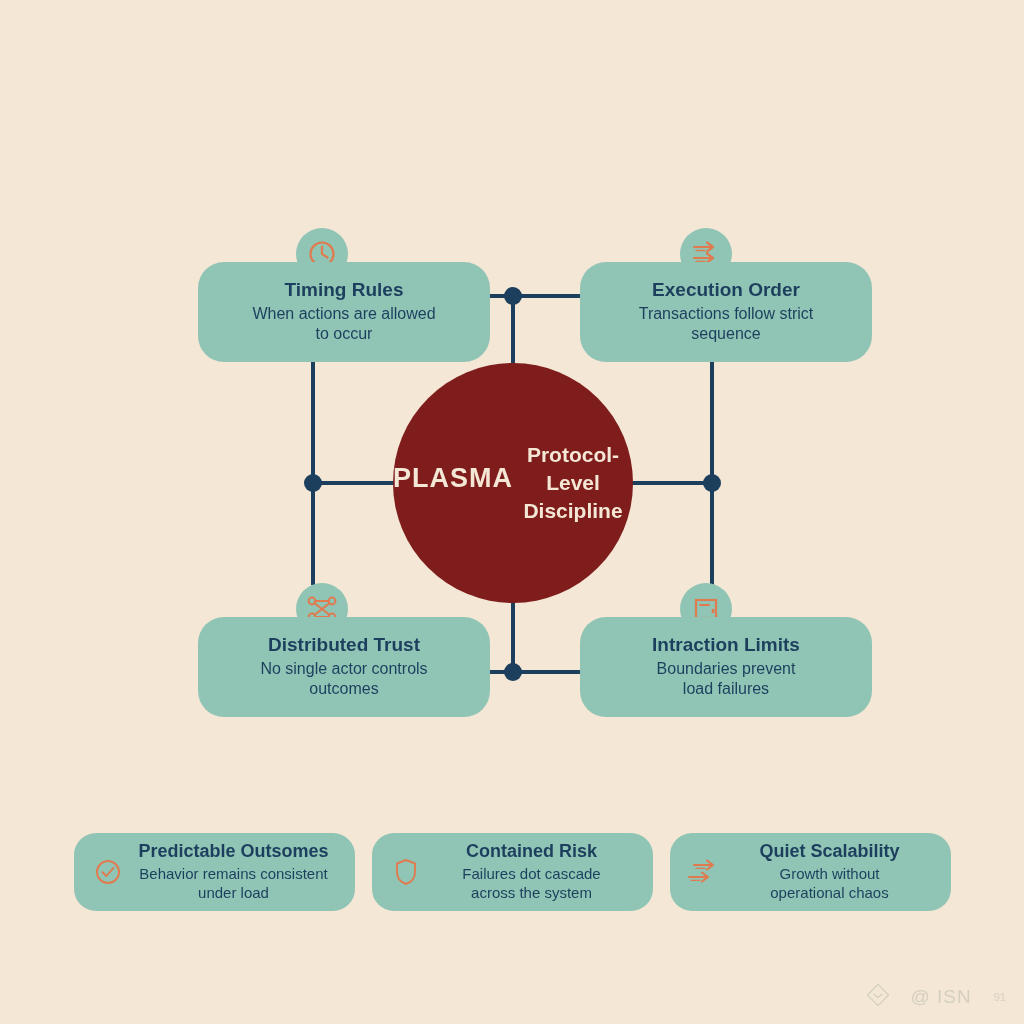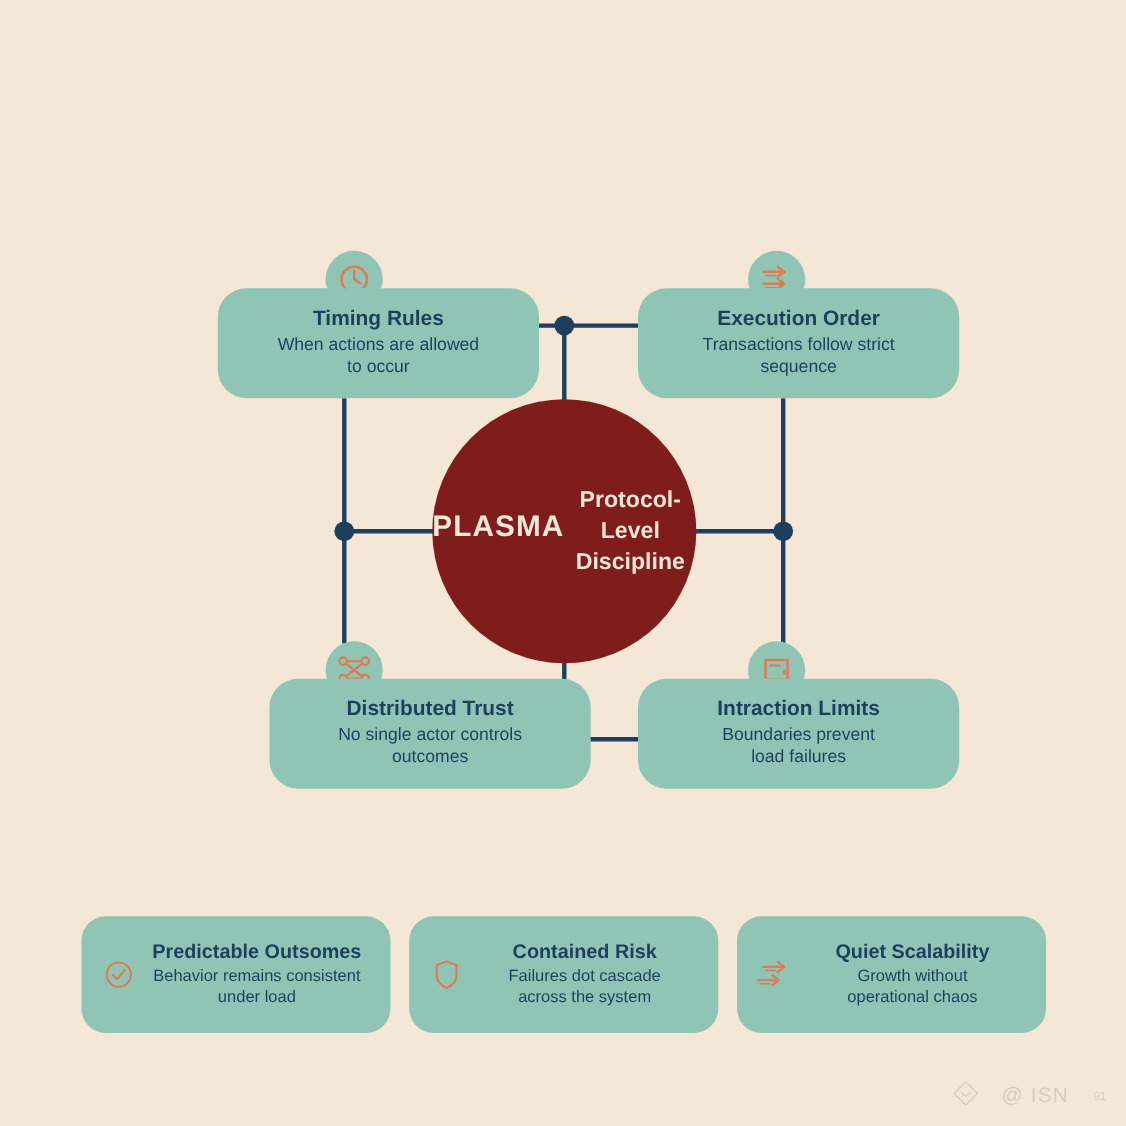--- a/index.html
+++ b/index.html
@@ -62,21 +62,21 @@
     display:flex;
     flex-direction:column;
     align-items:center;
     justify-content:center;
     text-align:center;
     padding:0 14px;
     z-index:4;
   }
   .card.tl { left:198px; top:262px; }
   .card.tr { left:580px; top:262px; }
-  .card.bl { left:198px; top:617px;margin-left:47px; }
+  .card.bl { left:198px; top:617px; }
   .card.br { left:580px; top:617px; }
 
   .card-title {
     color:#1d3f5e;
     font-size:19px;
     font-weight:bold;
     line-height:1.15;
     margin-bottom:3px;
   }
   .card-desc {
@@ -100,21 +100,21 @@
   .bub-tr { left:680px; top:228px; }
   .bub-bl { left:296px; top:583px; }
   .bub-br { left:680px; top:583px; }
 
   .icon-bubble svg { display:block; }
 
   
   .pill {
     position:absolute;
     top:833px;
-    width:281px; height:106px;
+    width:281px; height:78px;
     background:#90c5b5;
     border-radius:22px;
     display:flex;
     align-items:center;
     padding:0 14px;
     z-index:4;
   }
   .pill.p1 { left:74px; }
   .pill.p2 { left:372px; }
   .pill.p3 { left:670px; }

